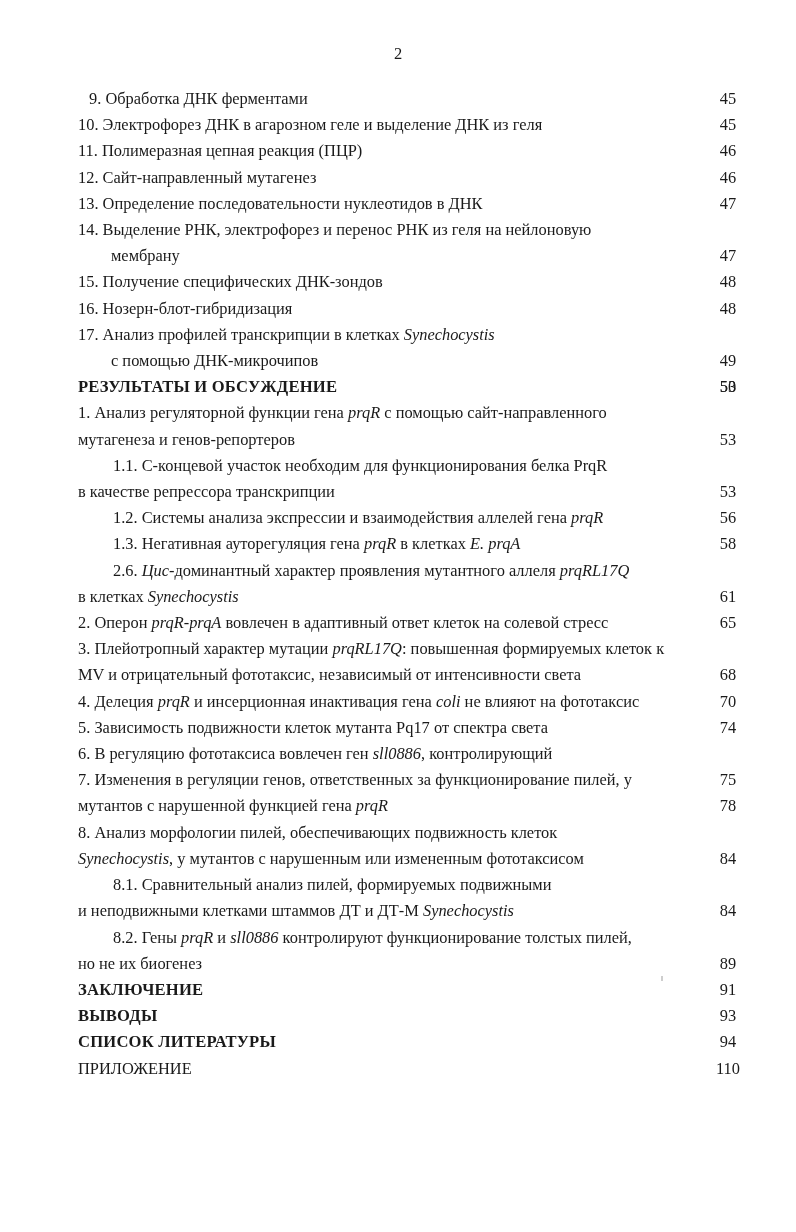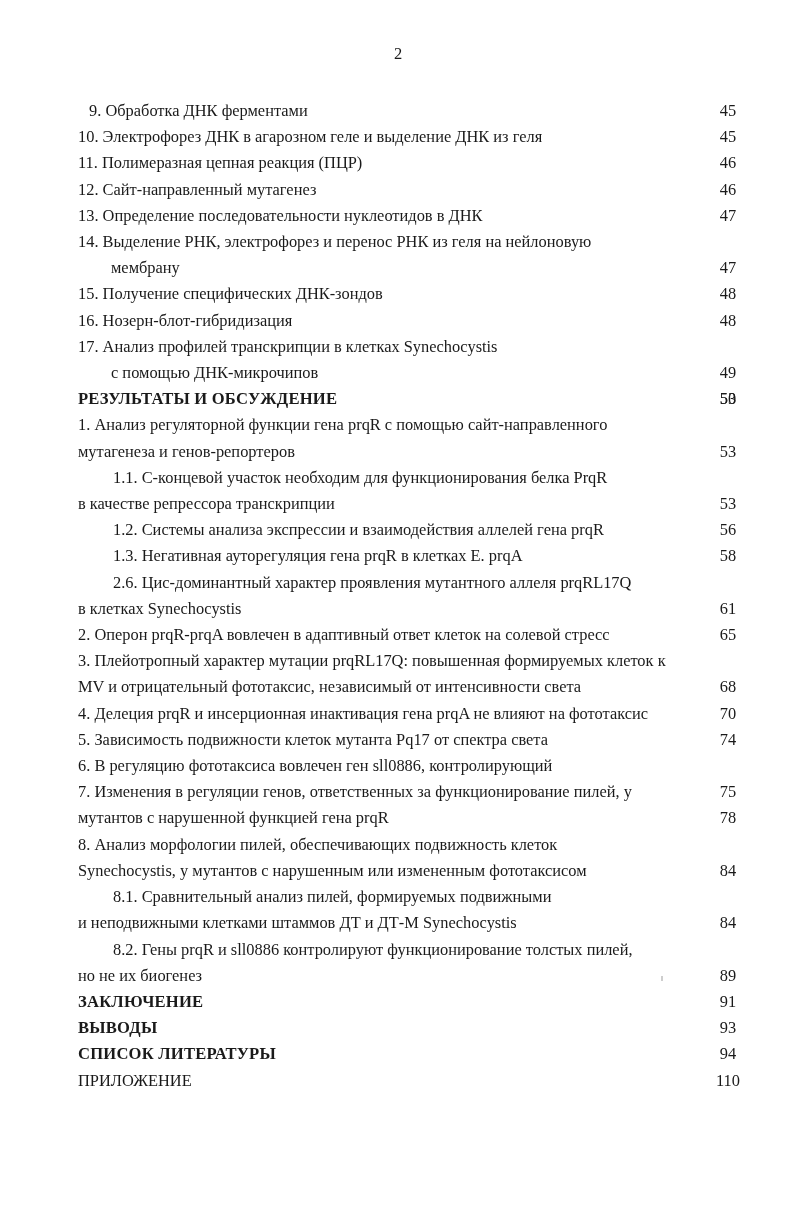--- a/index.html
+++ b/index.html
@@ -25,21 +25,21 @@
     position: absolute;
     top: 44px;
     left: 0;
     width: 796px;
     text-align: center;
     font-size: 16.5px;
     color: #1a1a1a;
   }
   .toc {
     position: absolute;
-    top: 98px;
+    top: 86px;
     left: 78px;
     width: 660px;
   }
   
   .entry {
     position: relative;
     margin: 0;
   }
   .line {
     position: relative;
@@ -62,21 +62,21 @@
     position: absolute;
     left: 627px;
     top: 0;
     font-size: 16.4px;
     line-height: 26.2px;
     text-align: center;
     width: 46px;
     white-space: nowrap;
   }
   .bold   { font-weight: bold; letter-spacing: 0.2px; }
-  .it     { }
+  .it     { font-style: italic; }
   .caps   { font-size: 16.6px; }
   .speck {
     position: absolute;
     left: 661px;
     top: 976px;
     width: 2px;
     height: 5px;
     background: #bdbdbd;
     opacity: 0.75;
   }
@@ -143,21 +143,21 @@
         <div class="line ind-subflush"><span class="txt"><span>в клетках </span><span class="it">Synechocystis</span></span><span class="pagenum">61</span></div>
       </div>
       <div class="entry">
         <div class="line ind-flush"><span class="txt"><span>2. Оперон </span><span class="it">prqR-prqA</span><span> вовлечен в адаптивный ответ клеток на солевой стресс</span></span><span class="pagenum">65</span></div>
       </div>
       <div class="entry">
         <div class="line ind-flush"><span class="txt"><span>3. Плейотропный характер мутации </span><span class="it">prqRL17Q</span><span>: повышенная формируемых клеток к</span></span></div>
         <div class="line ind-flush"><span class="txt"><span>MV и отрицательный фототаксис, независимый от интенсивности света</span></span><span class="pagenum">68</span></div>
       </div>
       <div class="entry">
-        <div class="line ind-flush"><span class="txt"><span>4. Делеция </span><span class="it">prqR</span><span> и инсерционная инактивация гена </span><span class="it">prqA</span><span> не влияют на фототаксис</span></span><span class="pagenum">70</span></div>
+        <div class="line ind-flush"><span class="txt"><span>4. Делеция </span><span class="it">prqR</span><span> и инсерционная инактивация гена </span><span class="it">coli</span><span> не влияют на фототаксис</span></span><span class="pagenum">70</span></div>
       </div>
       <div class="entry">
         <div class="line ind-flush"><span class="txt"><span>5. Зависимость подвижности клеток мутанта Pq17 от спектра света</span></span><span class="pagenum">74</span></div>
       </div>
       <div class="entry">
         <div class="line ind-flush"><span class="txt"><span>6. В регуляцию фототаксиса вовлечен ген </span><span class="it">sll0886</span><span>, контролирующий</span></span></div>
         <div class="line ind-flush"><span class="pagenum">75</span></div>
       </div>
       <div class="entry">
         <div class="line ind-flush"><span class="txt"><span>7. Изменения в регуляции генов, ответственных за функционирование пилей, у</span></span></div>

